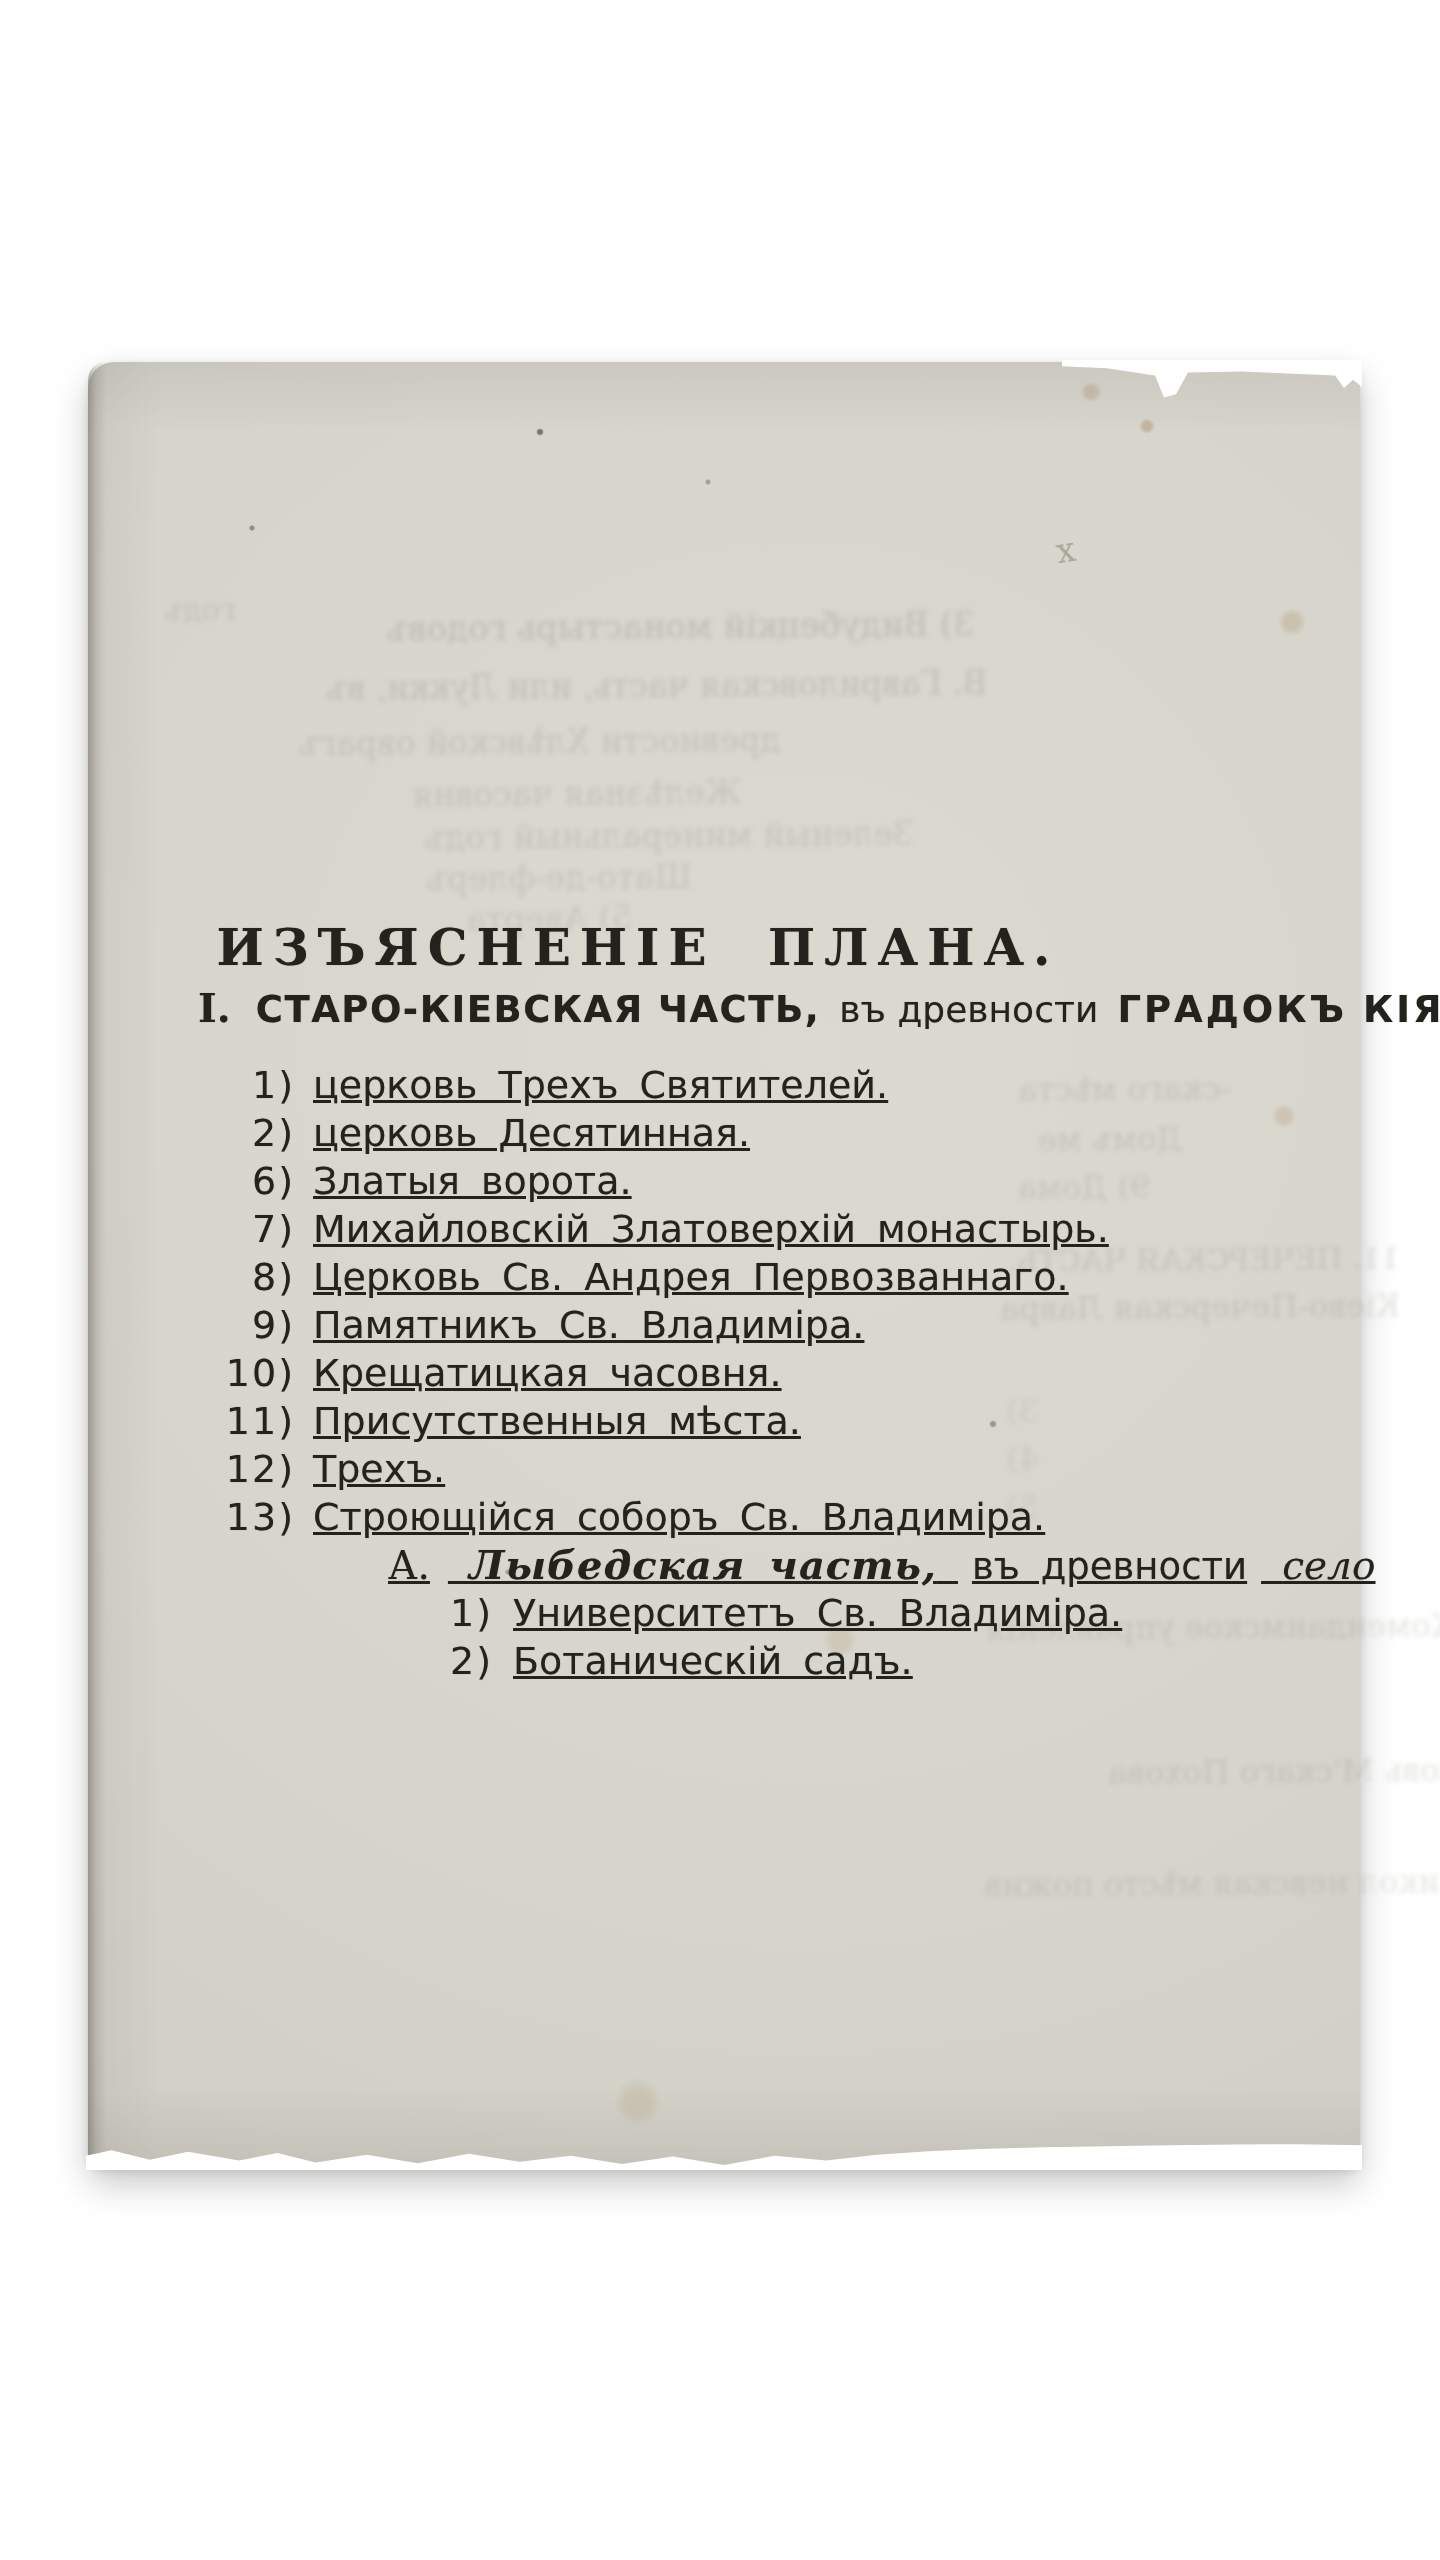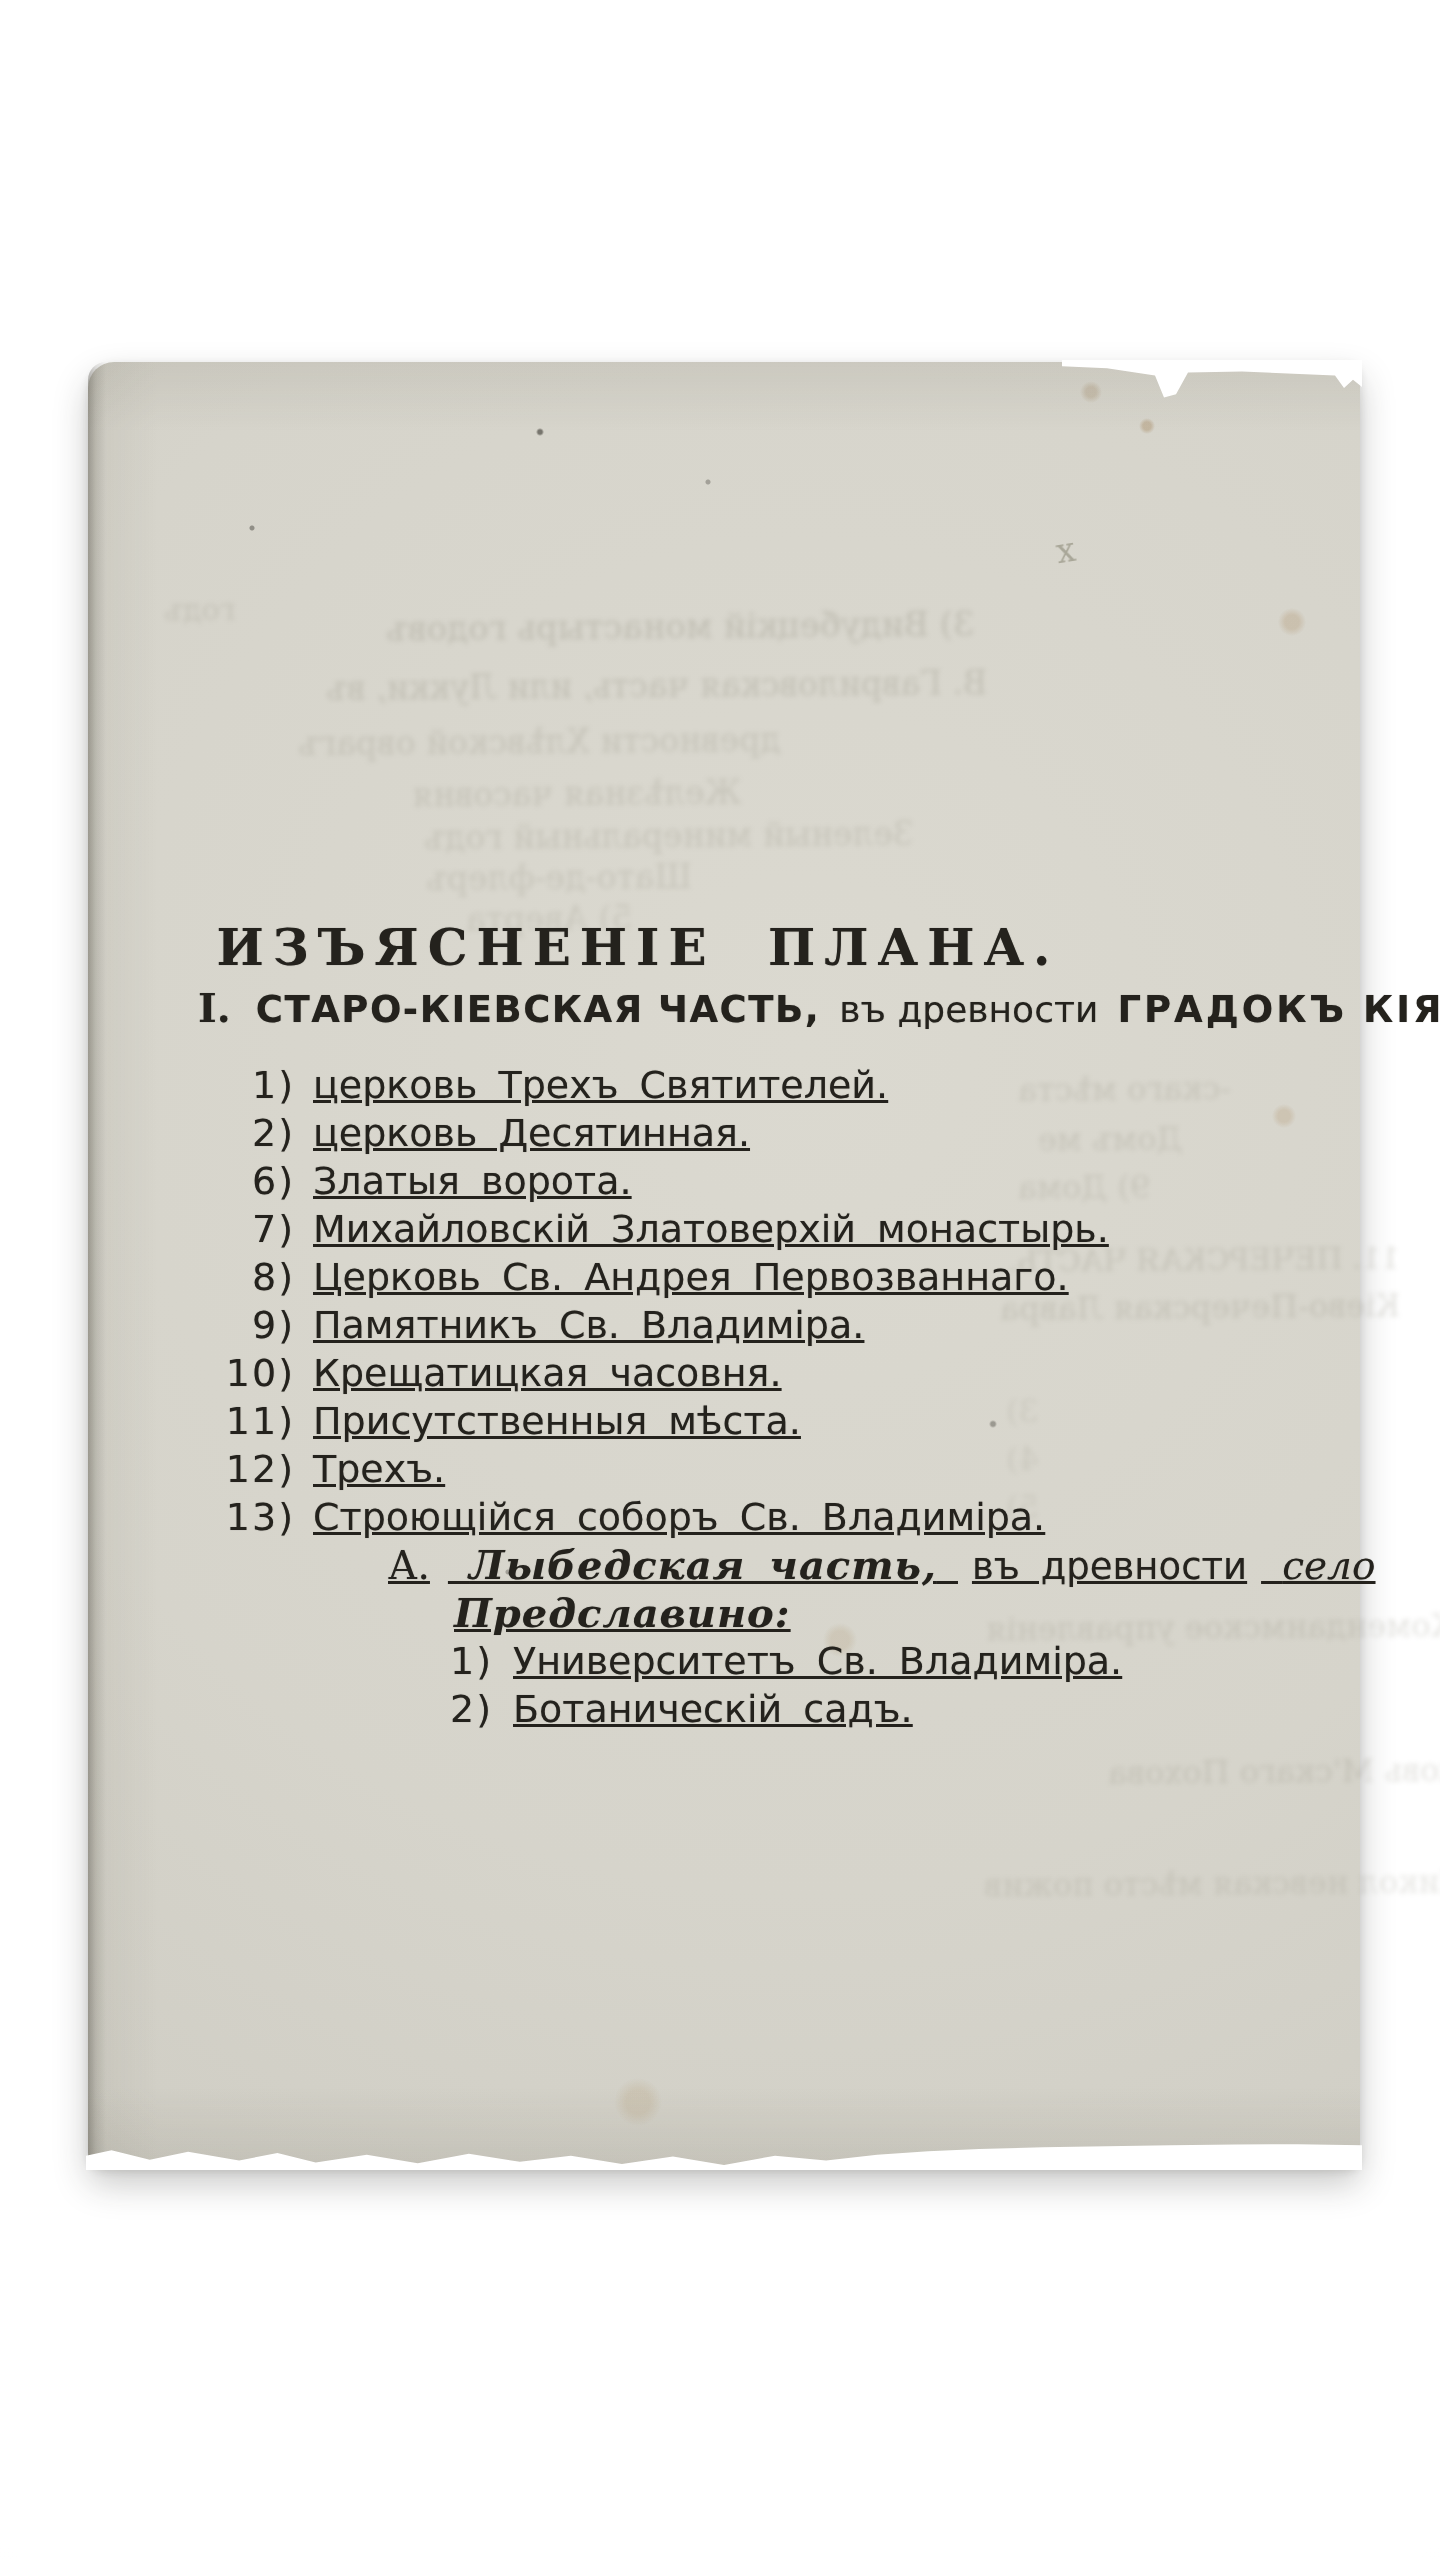--- a/index.html
+++ b/index.html
@@ -143,23 +143,20 @@
           <div class="row "><span class="num">12)</span><span class="txt">Трехъ.</span></div>
           <div class="row "><span class="num">13)</span><span class="txt">Строющійся соборъ Св. Владиміра.</span></div>
         </div>
 
       <div class="row subsec1">
         <span class="sub-letter">А.</span>
         <span class="sub-name">Лыбедская часть,</span>
         <span class="sub-mid">въ древности</span>
         <span class="sub-tail">село</span>
       </div>
-      <div class="row subsec2">
-        <span class="sub-line2">Предславино:</span>
-      </div>
 
       <div id="sub-list">
           <div class="row subrow"><span class="num">1)</span><span class="txt">Университетъ Св. Владиміра.</span></div>
           <div class="row subrow"><span class="num">2)</span><span class="txt">Ботаническій садъ.</span></div>
         </div>
     </div>
 
     <div class="tear-bottom"></div>
     <div class="tear-top-right"></div>
   </div>

